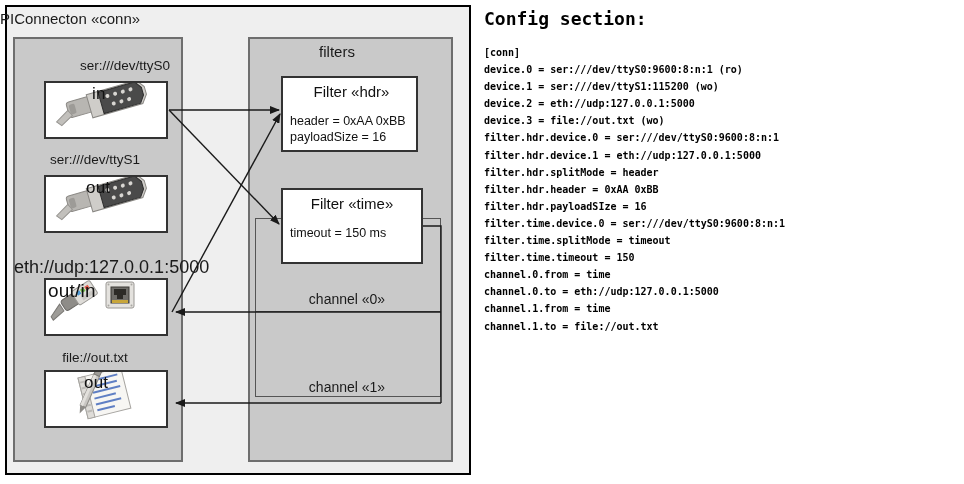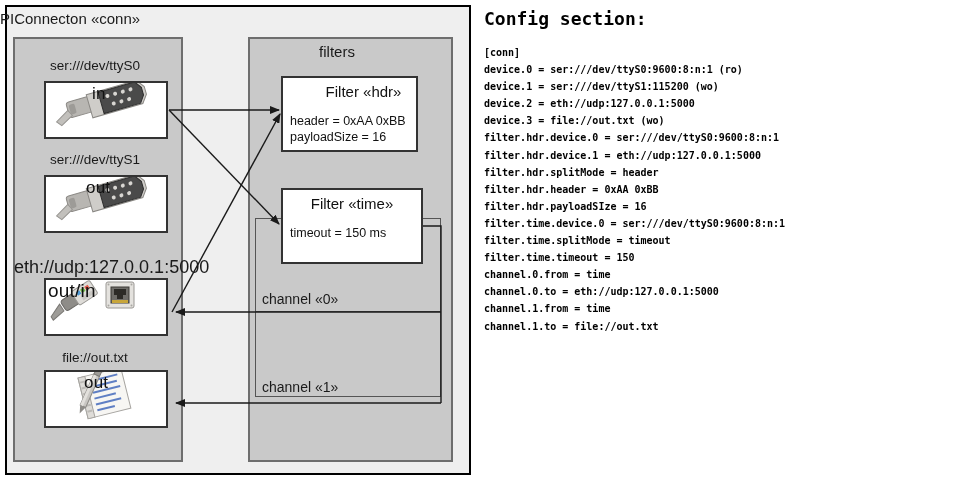--- a/index.html
+++ b/index.html
@@ -35,41 +35,41 @@
   }
 
   
   .channel-box{
     position:absolute;background:#c9c9c9;border:1px solid #555;
     box-sizing:border-box;
   }
   #channel-0-box{left:255px;top:218px;width:186px;height:94px;}
   #channel-1-box{left:255px;top:311px;width:186px;height:86px;}
   .channel-label{
-    position:absolute;font-size:14px;color:#1a1a1a;text-align:left;
+    position:absolute;font-size:14px;color:#1a1a1a;text-align:center;
     width:170px;
   }
   #channel-0-label{left:262px;top:291px;}
   #channel-1-label{left:262px;top:379px;}
 
   
   .dev-caption{
     position:absolute;width:150px;text-align:center;font-size:13.5px;color:#1a1a1a;
   }
   .dev-caption.small{font-size:18px;}
   .dev-box{
     position:absolute;width:124px;height:58px;background:#fff;
     border:2px solid #333;box-sizing:border-box;
   }
   .dev-inout{
     position:absolute;font-size:17px;color:#111;letter-spacing:.2px;
   }
 
   
-  #cap-ttyS0{left:20px;top:58px;}
+  #cap-ttyS0{left:20px;top:58px;text-align:right;}
   #box-ttyS0{left:44px;top:81px;}
   #io-ttyS0{left:92px;top:84px;}
 
   #cap-ttyS1{left:20px;top:152px;}
   #box-ttyS1{left:44px;top:175px;}
   #io-ttyS1{left:86px;top:178px;}
 
   #cap-eth{left:14px;top:257px;width:162px;}
   #box-eth{left:44px;top:278px;}
   #io-eth{left:48px;top:280px;font-size:19px;}
@@ -80,21 +80,21 @@
 
   
   .filter-box{
     position:absolute;background:#fff;border:2px solid #333;box-sizing:border-box;
   }
   #filter-hdr-box{left:281px;top:76px;width:137px;height:76px;}
   #filter-time-box{left:281px;top:188px;width:142px;height:76px;}
   .filter-title{
     position:absolute;text-align:center;font-size:15px;color:#111;
   }
-  #filter-hdr-title{left:295px;top:83px;width:137px;}
+  #filter-hdr-title{left:283px;top:83px;width:137px;}
   #filter-time-title{left:281px;top:195px;width:142px;}
   .filter-attrs{
     position:absolute;font-size:12.5px;color:#111;line-height:16px;
   }
   #filter-hdr-attrs{left:290px;top:113px;}
   #filter-time-attrs{left:290px;top:225px;}
 
   
   #config-panel{position:absolute;left:481px;top:0;width:483px;height:484px;}
   #config-heading{

